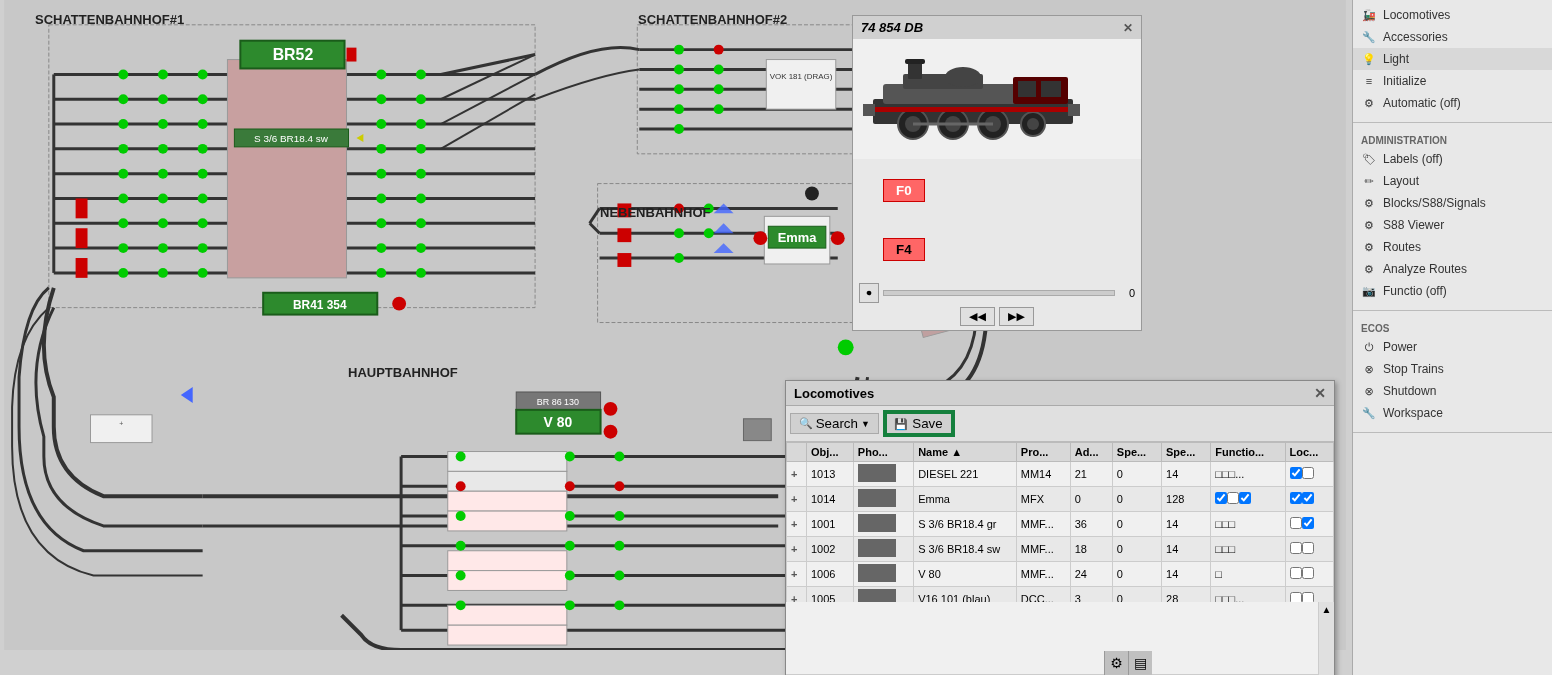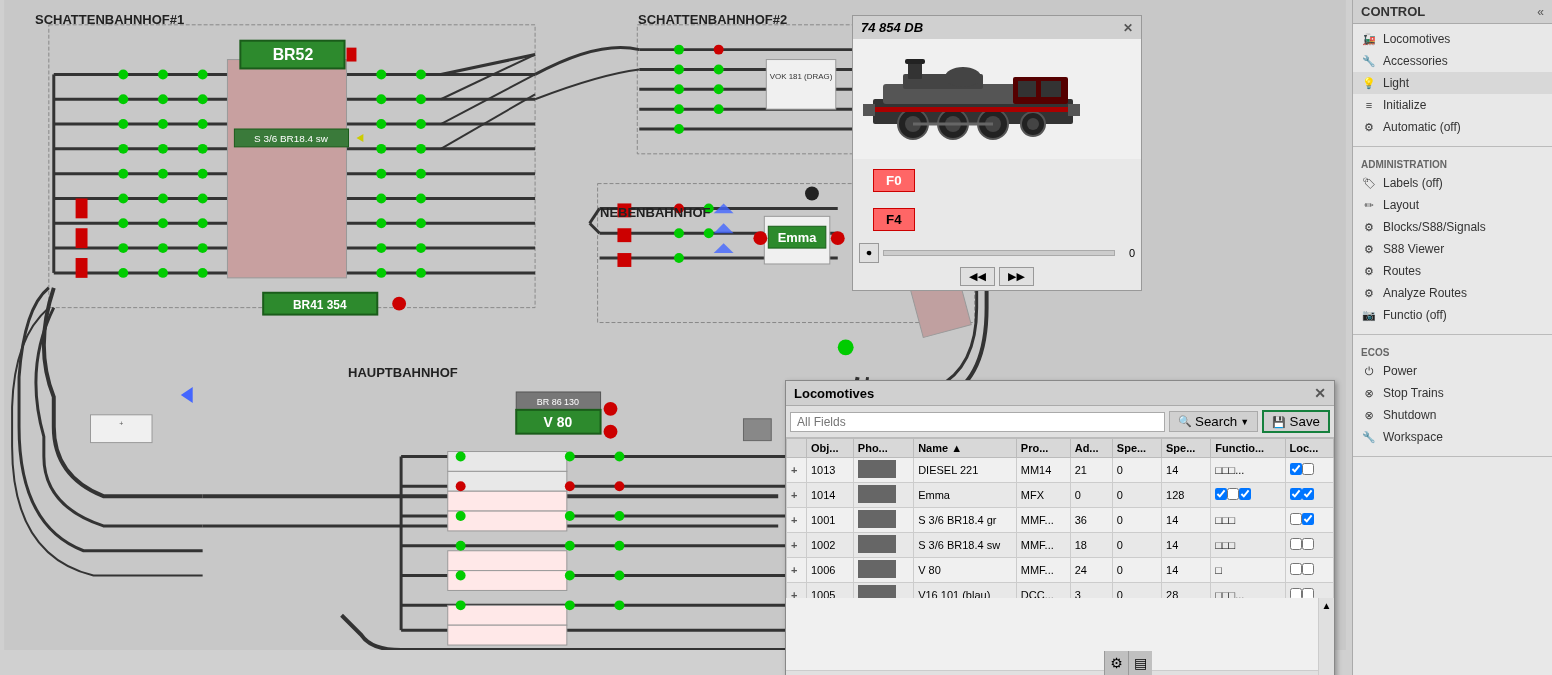--- a/index.html
+++ b/index.html
@@ -22,40 +22,40 @@
 
     
     #track-canvas { position: absolute; top: 0; left: 0; width: 1350px; height: 650px; }
 
     
     .station-label { position: absolute; font-weight: bold; font-size: 13px; color: #222; }
 
     
     #loco-info { position: absolute; top: 15px; right: 210px; width: 290px; background: #e8e8e8; border: 1px solid #999; }
     .loco-info-header { background: #d0d0d0; padding: 4px 8px; display: flex; justify-content: space-between; align-items: center; font-weight: bold; }
-    .fn-btn { padding: 3px 10px; margin: 6px; border: 1px solid #999; background: #e0e0e0; cursor: pointer; }
+    .fn-btn { padding: 3px 10px; margin: 16px; border: 1px solid #999; background: #e0e0e0; cursor: pointer; }
     .fn-btn.active { background: #ff6666; color: white; }
 
     
     #loco-window { position: absolute; top: 380px; left: 785px; width: 550px; background: #f0f0f0; border: 1px solid #888; box-shadow: 2px 2px 5px rgba(0,0,0,0.3); }
     .window-header { background: #d0d0d0; padding: 4px 8px; display: flex; justify-content: space-between; align-items: center; border-bottom: 1px solid #aaa; }
     .window-title { font-weight: bold; font-size: 13px; }
     .window-close { cursor: pointer; color: #555; font-size: 14px; font-weight: bold; }
 
     
     .loco-table { width: 100%; border-collapse: collapse; font-size: 11px; }
     .loco-table th { background: #d8d8d8; padding: 3px 4px; border: 1px solid #bbb; text-align: left; font-size: 11px; }
     .loco-table td { padding: 2px 4px; border: 1px solid #ccc; white-space: nowrap; overflow: hidden; max-width: 80px; }
     .loco-table tr:nth-child(even) { background: #e8e8e8; }
 
     
     .search-bar { display: flex; align-items: center; padding: 4px; gap: 4px; background: #e0e0e0; border-bottom: 1px solid #bbb; }
     .search-input { flex: 1; padding: 2px 6px; border: 1px solid #aaa; font-size: 12px; }
     .search-btn { padding: 2px 8px; border: 1px solid #aaa; background: #d0d0d0; cursor: pointer; display: flex; align-items: center; gap: 3px; }
-    .save-btn { padding: 2px 8px; border: 2px solid #15803d; background: #d0d0d0; cursor: pointer; }
+    .save-btn { padding: 2px 8px; border: 4px solid #15803d; background: #d0d0d0; cursor: pointer; }
 
     
     #status-bar { position: absolute; bottom: 0; left: 0; right: 0; height: 24px; background: #d0d0d0; border-top: 1px solid #aaa; display: flex; align-items: center; padding: 0 8px; font-size: 11px; gap: 8px; }
     .status-dot { width: 12px; height: 12px; border-radius: 50%; background: #dd2222; }
 
     
     input[type=checkbox] { width: 12px; height: 12px; }
 
     
     .table-scroll { max-height: 160px; overflow-y: auto; }
@@ -377,21 +377,20 @@
     </div>
   </div>
 
   <div id="loco-window">
     <div class="window-header">
       <span class="window-title">Locomotives</span>
       <span class="window-close">✕</span>
     </div>
 
     <div class="search-bar">
-      <input type="text" class="search-input" placeholder="All Fields" style="">
       <button class="search-btn">
         <span style="font-size:11px;">🔍</span>
         <span>Search</span>
         <span style="font-size:9px;">▼</span>
       </button>
       <button class="save-btn">
         <span style="font-size:11px;">💾</span>
         <span>Save</span>
       </button>
     </div>
@@ -500,24 +499,20 @@
   </div>
 
 
   <div id="bottom-right-icons" style="position:absolute;bottom:0;right:200px;display:flex;">
     <div class="bottom-icon">⚙</div>
     <div class="bottom-icon">▤</div>
   </div>
 </div>
 
 <div id="right-panel">
-  <div class="panel-header">
-    <span class="panel-header-title">CONTROL</span>
-    <span class="panel-collapse">«</span>
-  </div>
 
   <div class="panel-section">
     <div class="panel-item">
       <span class="panel-icon">🚂</span>
       <span>Locomotives</span>
     </div>
     <div class="panel-item">
       <span class="panel-icon">🔧</span>
       <span>Accessories</span>
     </div>

